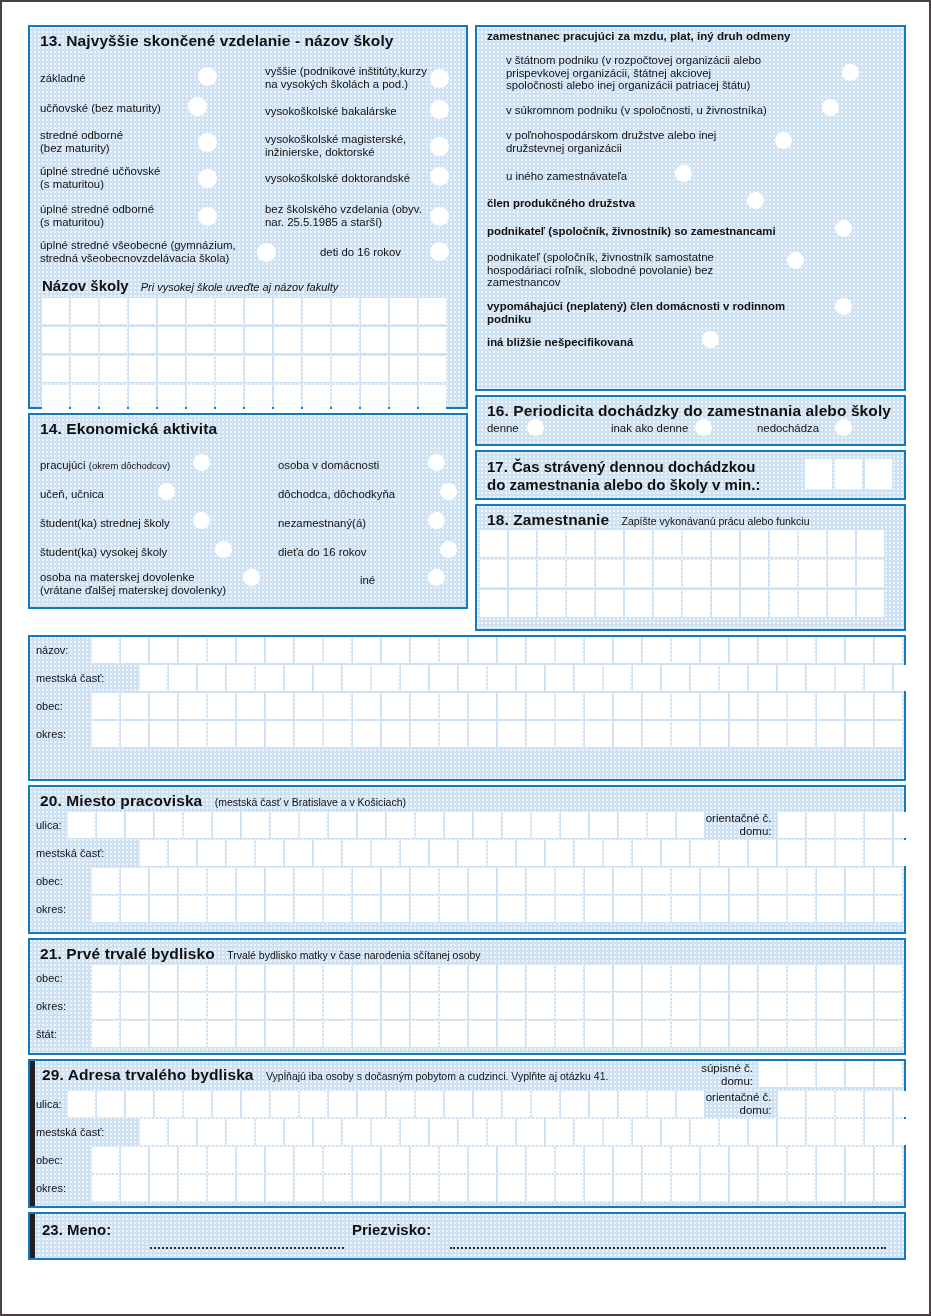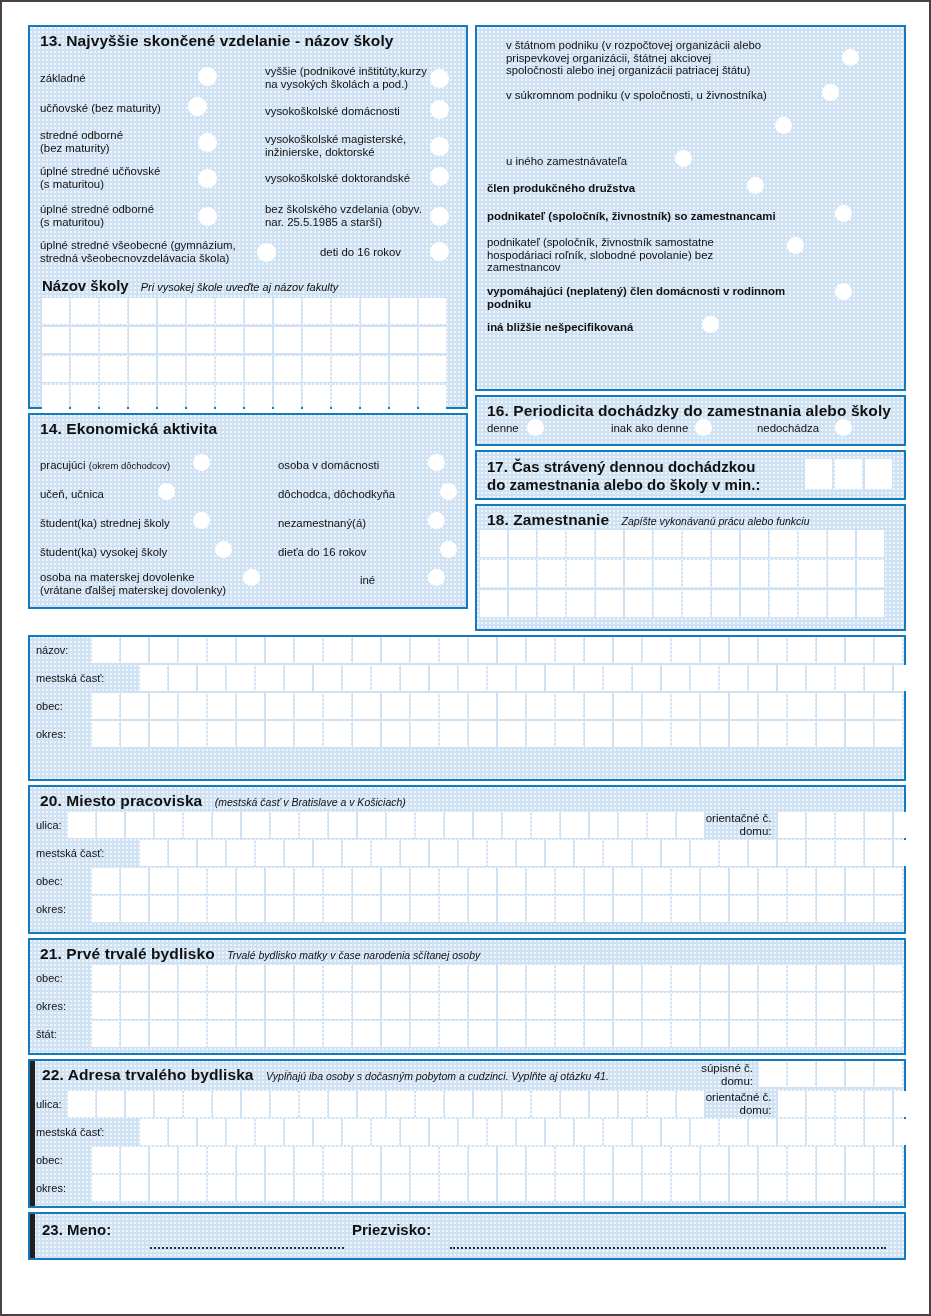--- a/index.html
+++ b/index.html
@@ -33,21 +33,21 @@
   }
   .box.thin-left::before{
     content:""; position:absolute; left:0; top:0; bottom:0; width:5px;
     background:#231f20;
   }
   .hdr{
     font-weight:bold; font-size:15.5px; padding:5px 8px 3px 10px;
     letter-spacing:0.1px;
   }
   .hdr .sub{
-    font-weight:normal; font-style:italic; font-size:10.5px;
+    font-weight:normal; font-size:10.5px;
     letter-spacing:0; margin-left:8px;
   }
 
   
   .cols{ display:flex; gap:7px; align-items:flex-start; }
   .colL{ width:440px; }
   .colR{ width:431px; }
 
   
   .opt-grid{ position:relative; }
@@ -122,21 +122,21 @@
 
           <div class="opt" style="left:10px; top:150px;">úplné stredné odborné<br>(s maturitou)</div>
           <div class="circ" style="left:168px; top:154px;"></div>
 
           <div class="opt" style="left:10px; top:186px;">úplné stredné všeobecné (gymnázium,<br>stredná všeobecnovzdelávacia škola)</div>
           <div class="circ" style="left:227px; top:190px;"></div>
 
           <div class="opt" style="left:235px; top:12px;">vyššie (podnikové inštitúty,kurzy<br>na vysokých školách a pod.)</div>
           <div class="circ" style="left:400px; top:16px;"></div>
 
-          <div class="opt" style="left:235px; top:52px;">vysokoškolské domácnosti</div>
+          <div class="opt" style="left:235px; top:52px;">vysokoškolské bakalárske</div>
           <div class="circ" style="left:400px; top:47px;"></div>
 
           <div class="opt" style="left:235px; top:80px;">vysokoškolské magisterské,<br>inžinierske, doktorské</div>
           <div class="circ" style="left:400px; top:84px;"></div>
 
           <div class="opt" style="left:235px; top:119px;">vysokoškolské doktorandské</div>
           <div class="circ" style="left:400px; top:114px;"></div>
 
           <div class="opt" style="left:235px; top:150px;">bez školského vzdelania (obyv.<br>nar. 25.5.1985 a starší)</div>
           <div class="circ" style="left:400px; top:154px;"></div>
@@ -252,28 +252,30 @@
 
           <div class="opt" style="left:330px; top:133px;">iné</div>
           <div class="circ sm" style="left:398px; top:128px;"></div>
         </div>
       </div>
     </div>
 
     <div class="colR">
 
       <div class="box" style="height:366px;">
+        <div style="font-weight:bold; font-size:11.6px; padding:2px 10px 0 10px;">zamestnanec pracujúci za mzdu, plat, iný druh odmeny</div>
 
         <div class="opt-grid" style="height:300px;">
           <div class="opt" style="left:29px; top:12px;">v štátnom podniku (v rozpočtovej organizácii alebo<br>prispevkovej organizácii, štátnej akciovej<br>spoločnosti alebo inej organizácii patriacej štátu)</div>
           <div class="circ sm" style="left:365px; top:22px;"></div>
 
           <div class="opt" style="left:29px; top:62px;">v súkromnom podniku (v spoločnosti, u živnostníka)</div>
           <div class="circ sm" style="left:345px; top:57px;"></div>
 
+          <div class="opt" style="left:29px; top:87px;">v poľnohospodárskom družstve alebo inej<br>družstevnej organizácii</div>
           <div class="circ sm" style="left:298px; top:90px;"></div>
 
           <div class="opt" style="left:29px; top:128px;">u iného zamestnávateľa</div>
           <div class="circ sm" style="left:198px; top:123px;"></div>
 
           <div class="opt" style="left:10px; top:155px; font-weight:bold;">člen produkčného družstva</div>
           <div class="circ sm" style="left:270px; top:150px;"></div>
 
           <div class="opt" style="left:10px; top:183px; font-weight:bold;">podnikateľ (spoločník, živnostník) so zamestnancami</div>
           <div class="circ sm" style="left:358px; top:178px;"></div>
@@ -757,21 +759,21 @@
             <div class="cell" style="width: 27px; height: 26px; margin-right: 2px; margin-bottom: 0px;"></div>
             <div class="cell" style="width: 27px; height: 26px; margin-right: 2px; margin-bottom: 0px;"></div>
           </div>
         </div>
       </div>
   </div>
 
   <div class="box thin-left" style="height:149px;">
     <div style="position:relative; height:30px;">
       <div class="hdr" style="padding:5px 0 0 12px;">
-        <span>22. Adresa trvalého bydliska</span>
+        <span>29. Adresa trvalého bydliska</span>
         <span class="sub">Vypĺňajú iba osoby s dočasným pobytom a cudzinci. Vyplňte aj otázku 41.</span>
       </div>
       <div style="position:absolute; right:0; top:0; display:flex; align-items:flex-start;">
         <div class="numlabel" style="width:96px; padding-top:1px;">
           <div>súpisné č.</div>
           <div>domu:</div>
         </div>
         <div class="cellrow" id="s22-supisne">
             <div class="cell" style="width: 27px; height: 26px; margin-right: 2px; margin-bottom: 0px;"></div>
             <div class="cell" style="width: 27px; height: 26px; margin-right: 2px; margin-bottom: 0px;"></div>

